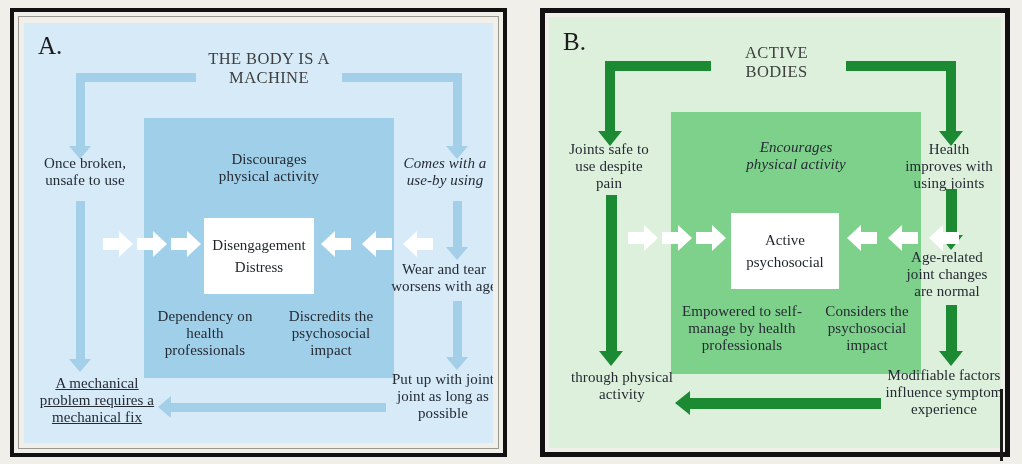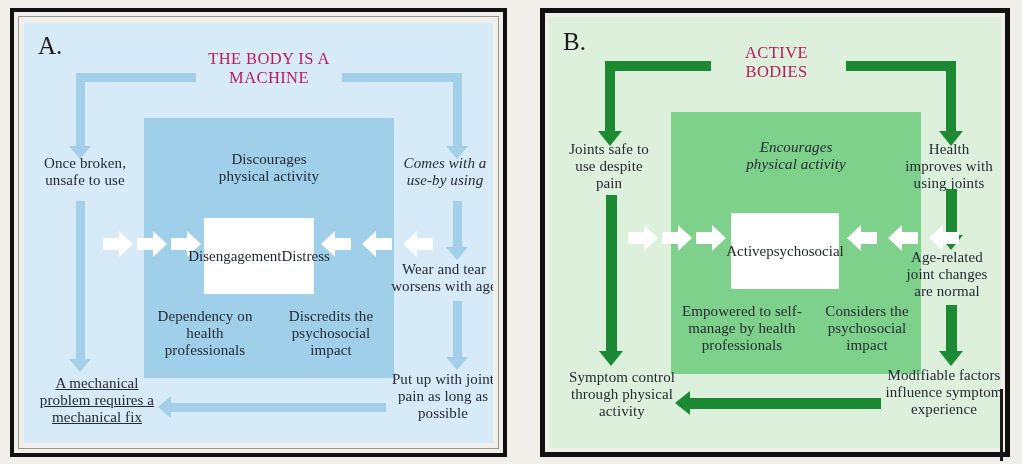--- a/index.html
+++ b/index.html
@@ -56,32 +56,32 @@
     position:absolute;
     font-size:25px;
     color:#1c1c1c;
     line-height:1;
   }
   .title{
     position:absolute;
     text-align:center;
     font-size:16.5px;
     line-height:1.18;
-    color:#be185d;
+    color:#404040;
     letter-spacing:.4px;
   }
 
   
   .inner-block{position:absolute;}
   #innerA{left:120px;top:95px;width:250px;height:260px;background:#9fcfe9;}
   #innerB{left:122px;top:95px;width:250px;height:262px;background:#7dd18a;}
 
   .center-box{
     position:absolute;background:#ffffff;
-    display:flex;
+    display:flex;flex-direction:column;
     align-items:center;justify-content:center;
     color:#1f242b;font-size:15px;line-height:1.5;
   }
   #centerA{left:180px;top:195px;width:110px;height:76px;}
   #centerB{left:182px;top:196px;width:108px;height:76px;}
   .center-box span{display:block;}
 
   
   .bar{position:absolute;}
   .blue{background:#a4cfe8;}
@@ -148,21 +148,21 @@
       <div class="lbl" style="left:362px;top:238px;width:116px;">
         <div>Wear and tear</div>
         <div>worsens with age</div>
       </div>
 
       <div class="bar blue" style="left:429px;top:278px;width:9px;height:58px;"></div>
       <div class="head down blue-h" style="left:422px;top:334px;"></div>
 
       <div class="lbl" style="left:358px;top:348px;width:122px;">
         <div>Put up with joint</div>
-        <div>pain as long as</div>
+        <div>joint as long as</div>
         <div>possible</div>
       </div>
 
       <div class="bar blue" style="left:147px;top:380px;width:215px;height:9px;"></div>
       <div class="head left blue-h" style="left:134px;top:373px;"></div>
 
       <div class="lbl" style="left:6px;top:352px;width:134px;text-decoration:underline;">
         <div>A mechanical</div>
         <div>problem requires a</div>
         <div>mechanical fix</div>
@@ -271,21 +271,20 @@
       <div class="lbl" style="left:332px;top:350px;width:126px;">
         <div>Modifiable factors</div>
         <div>influence symptom</div>
         <div>experience</div>
       </div>
 
       <div class="bar green" style="left:140px;top:381px;width:192px;height:11px;"></div>
       <div class="head left green-h" style="left:126px;top:374px;"></div>
 
       <div class="lbl" style="left:6px;top:352px;width:134px;">
-        <div>Symptom control</div>
         <div>through physical</div>
         <div>activity</div>
       </div>
 
       <div class="lbl" style="left:177px;top:122px;width:140px;font-style:italic;">
         <div>Encourages</div>
         <div>physical activity</div>
       </div>
 
       <div class="lbl" style="left:126px;top:286px;width:134px;">

